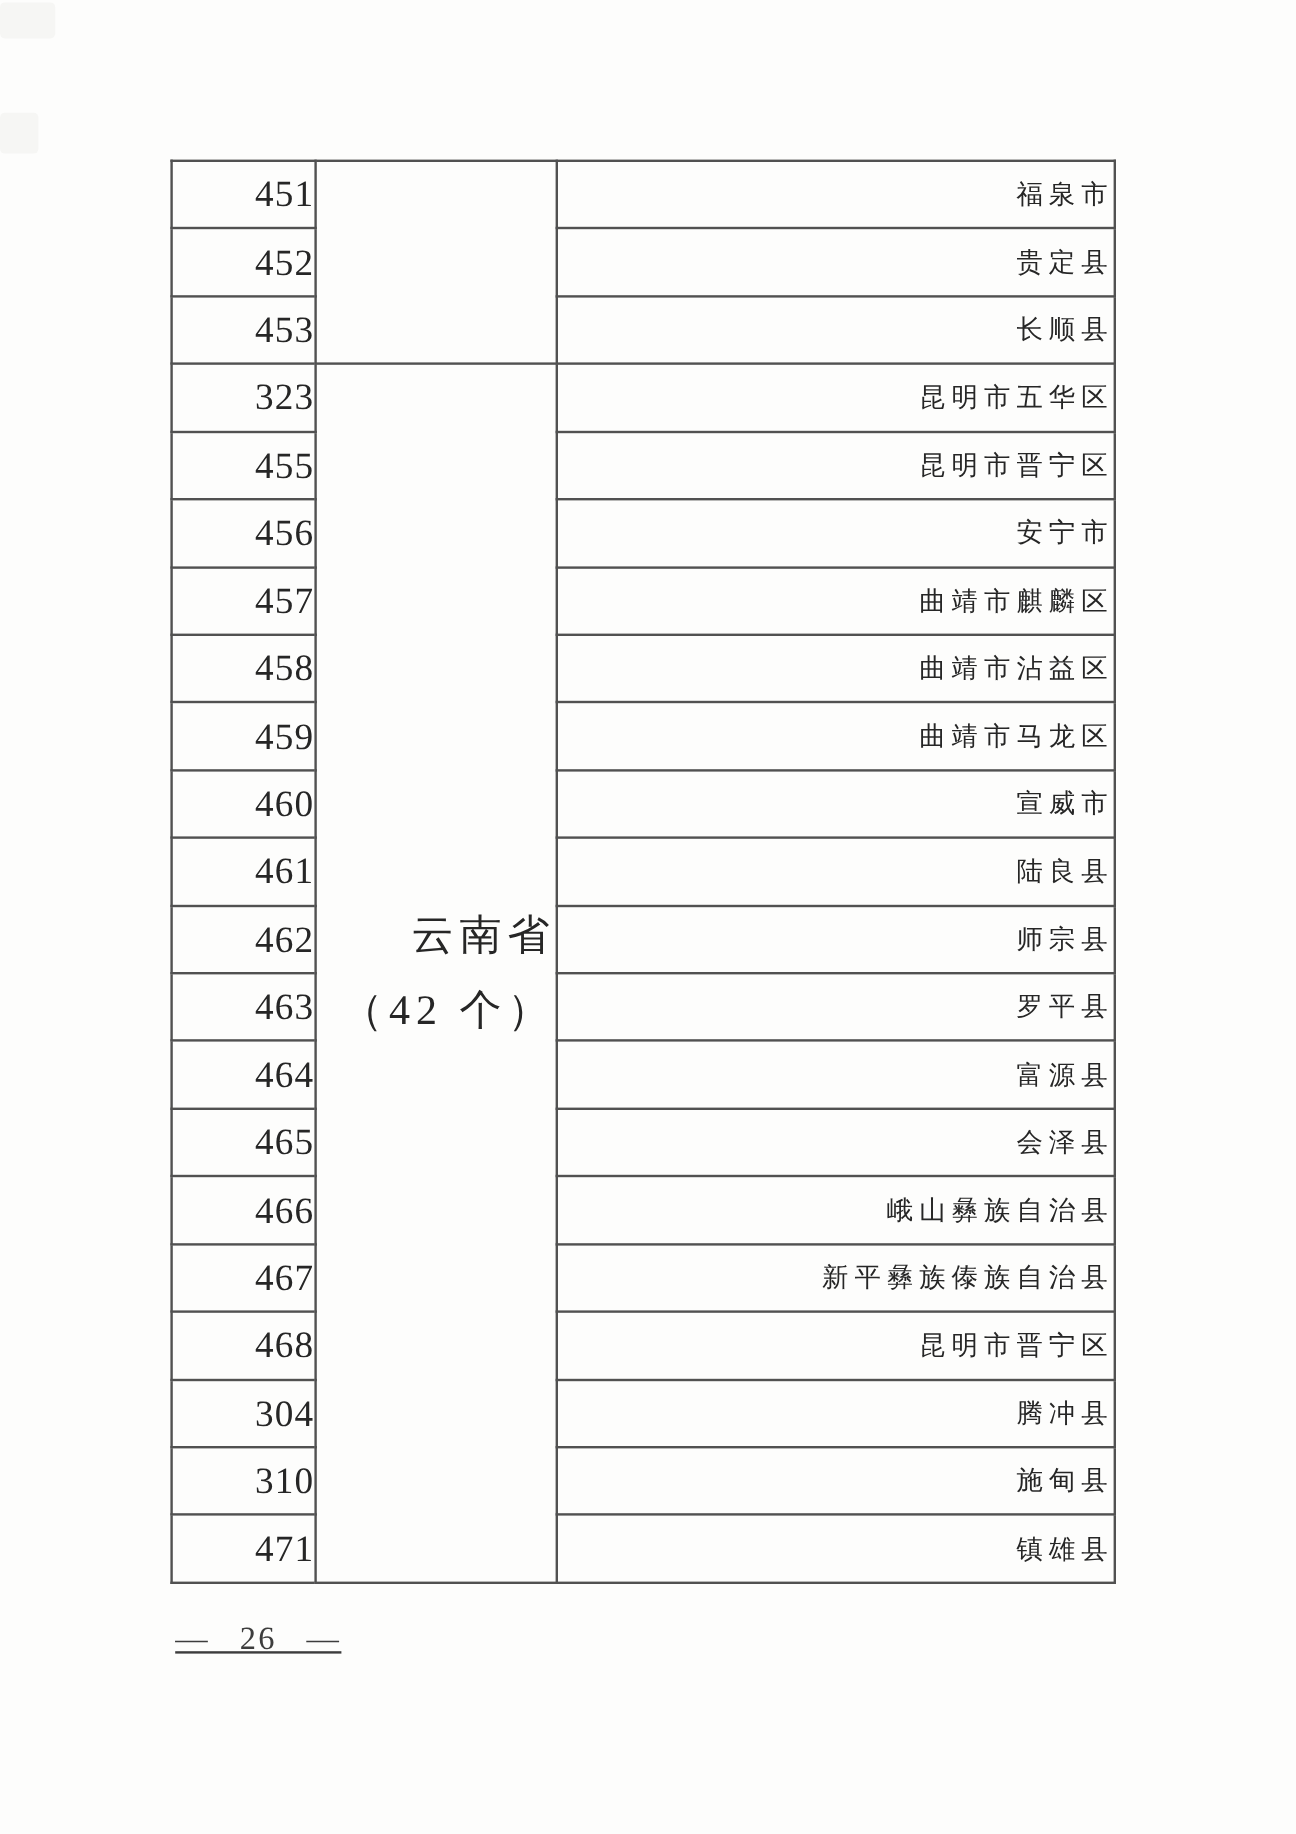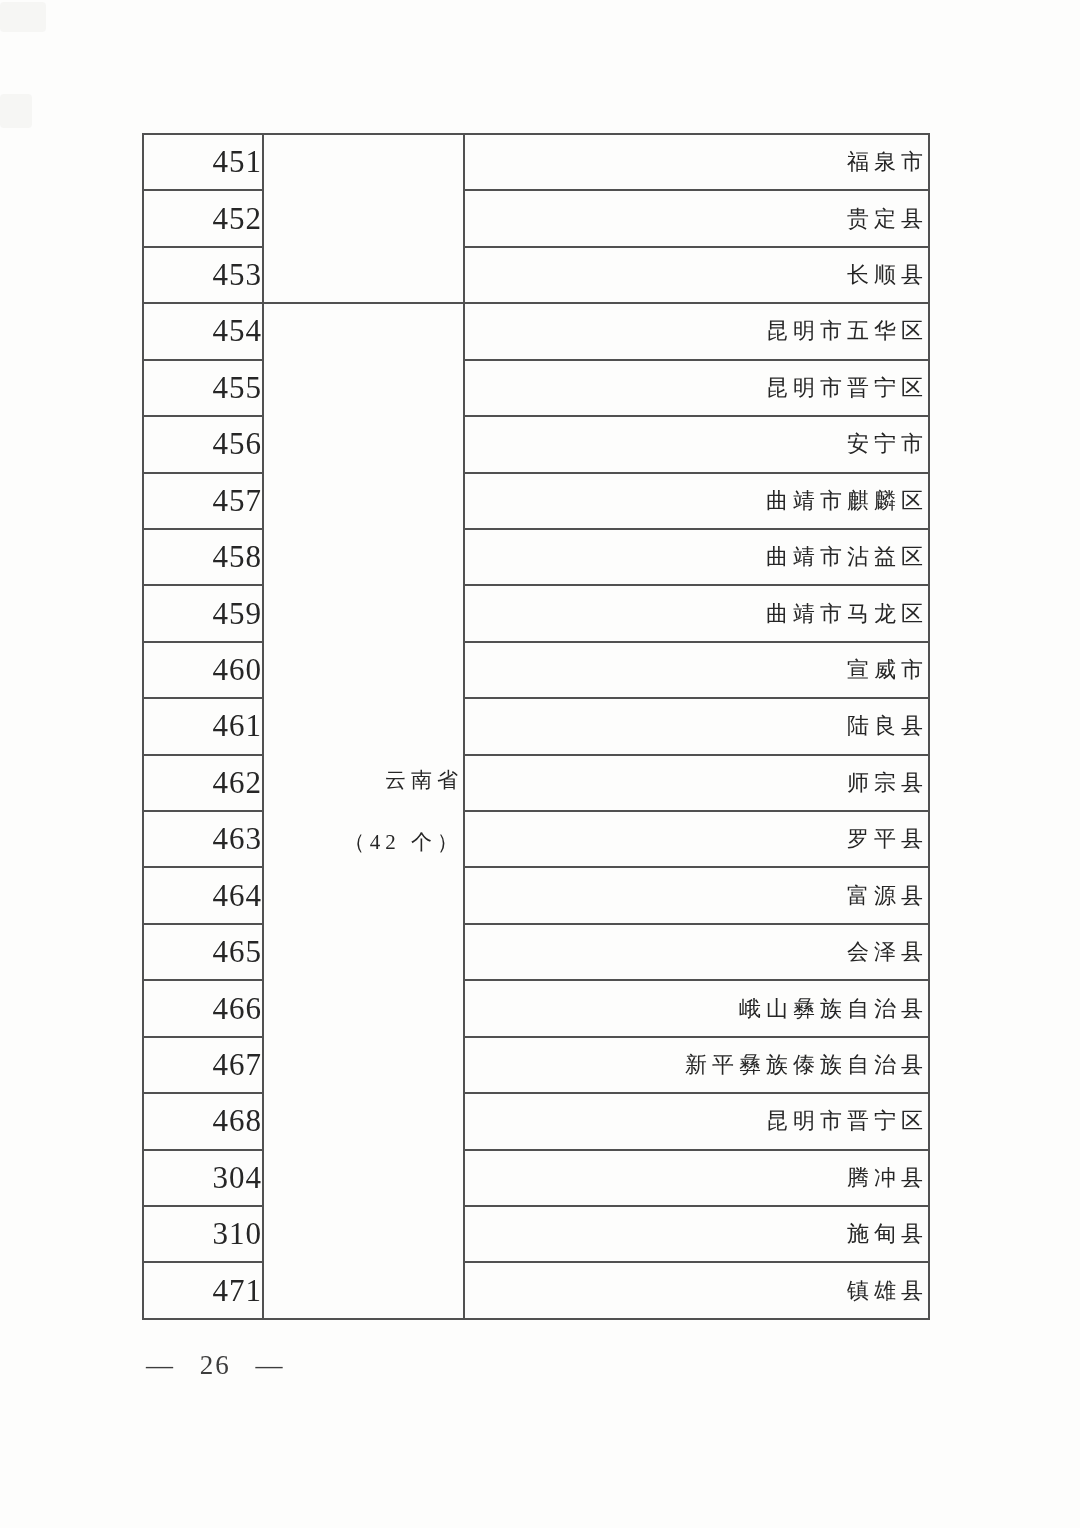--- a/index.html
+++ b/index.html
@@ -46,37 +46,38 @@
   }
   td.no-cell {
     font-size: 31px;
     letter-spacing: 1px;
   }
   td.name-cell {
     font-size: 22px;
     letter-spacing: 5px;
   }
   td.province-cell {
-    font-size: 21px;
+    font-size: 35px;
     letter-spacing: 5px;
     margin-left: 40px;
   }
   .province-line {
     display: block;
     line-height: 62px;
   }
 
   .page-footer {
     position: absolute;
     left: 146px;
     top: 1350px;
     font-size: 27px;
     color: #3d3d3d;
     letter-spacing: 2px;
     word-spacing: 16px;
+    text-decoration: underline;
   }
 </style>
 </head>
 <body>
 
 <div class="page">
   <div class="smudge smudge-1"></div>
   <div class="smudge smudge-2"></div>
 
   <table class="region-table">
@@ -93,21 +94,21 @@
         </tr>
         <tr>
           <td class="no-cell">452</td>
           <td class="name-cell">贵定县</td>
         </tr>
         <tr>
           <td class="no-cell">453</td>
           <td class="name-cell">长顺县</td>
         </tr>
         <tr>
-          <td class="no-cell">454</td>
+          <td class="no-cell">323</td>
           <td class="province-cell" rowspan="18">
             <span class="province-line">云南省</span>
             <span class="province-line">（42 个）</span>
           </td>
           <td class="name-cell">昆明市五华区</td>
         </tr>
         <tr>
           <td class="no-cell">455</td>
           <td class="name-cell">昆明市晋宁区</td>
         </tr>

